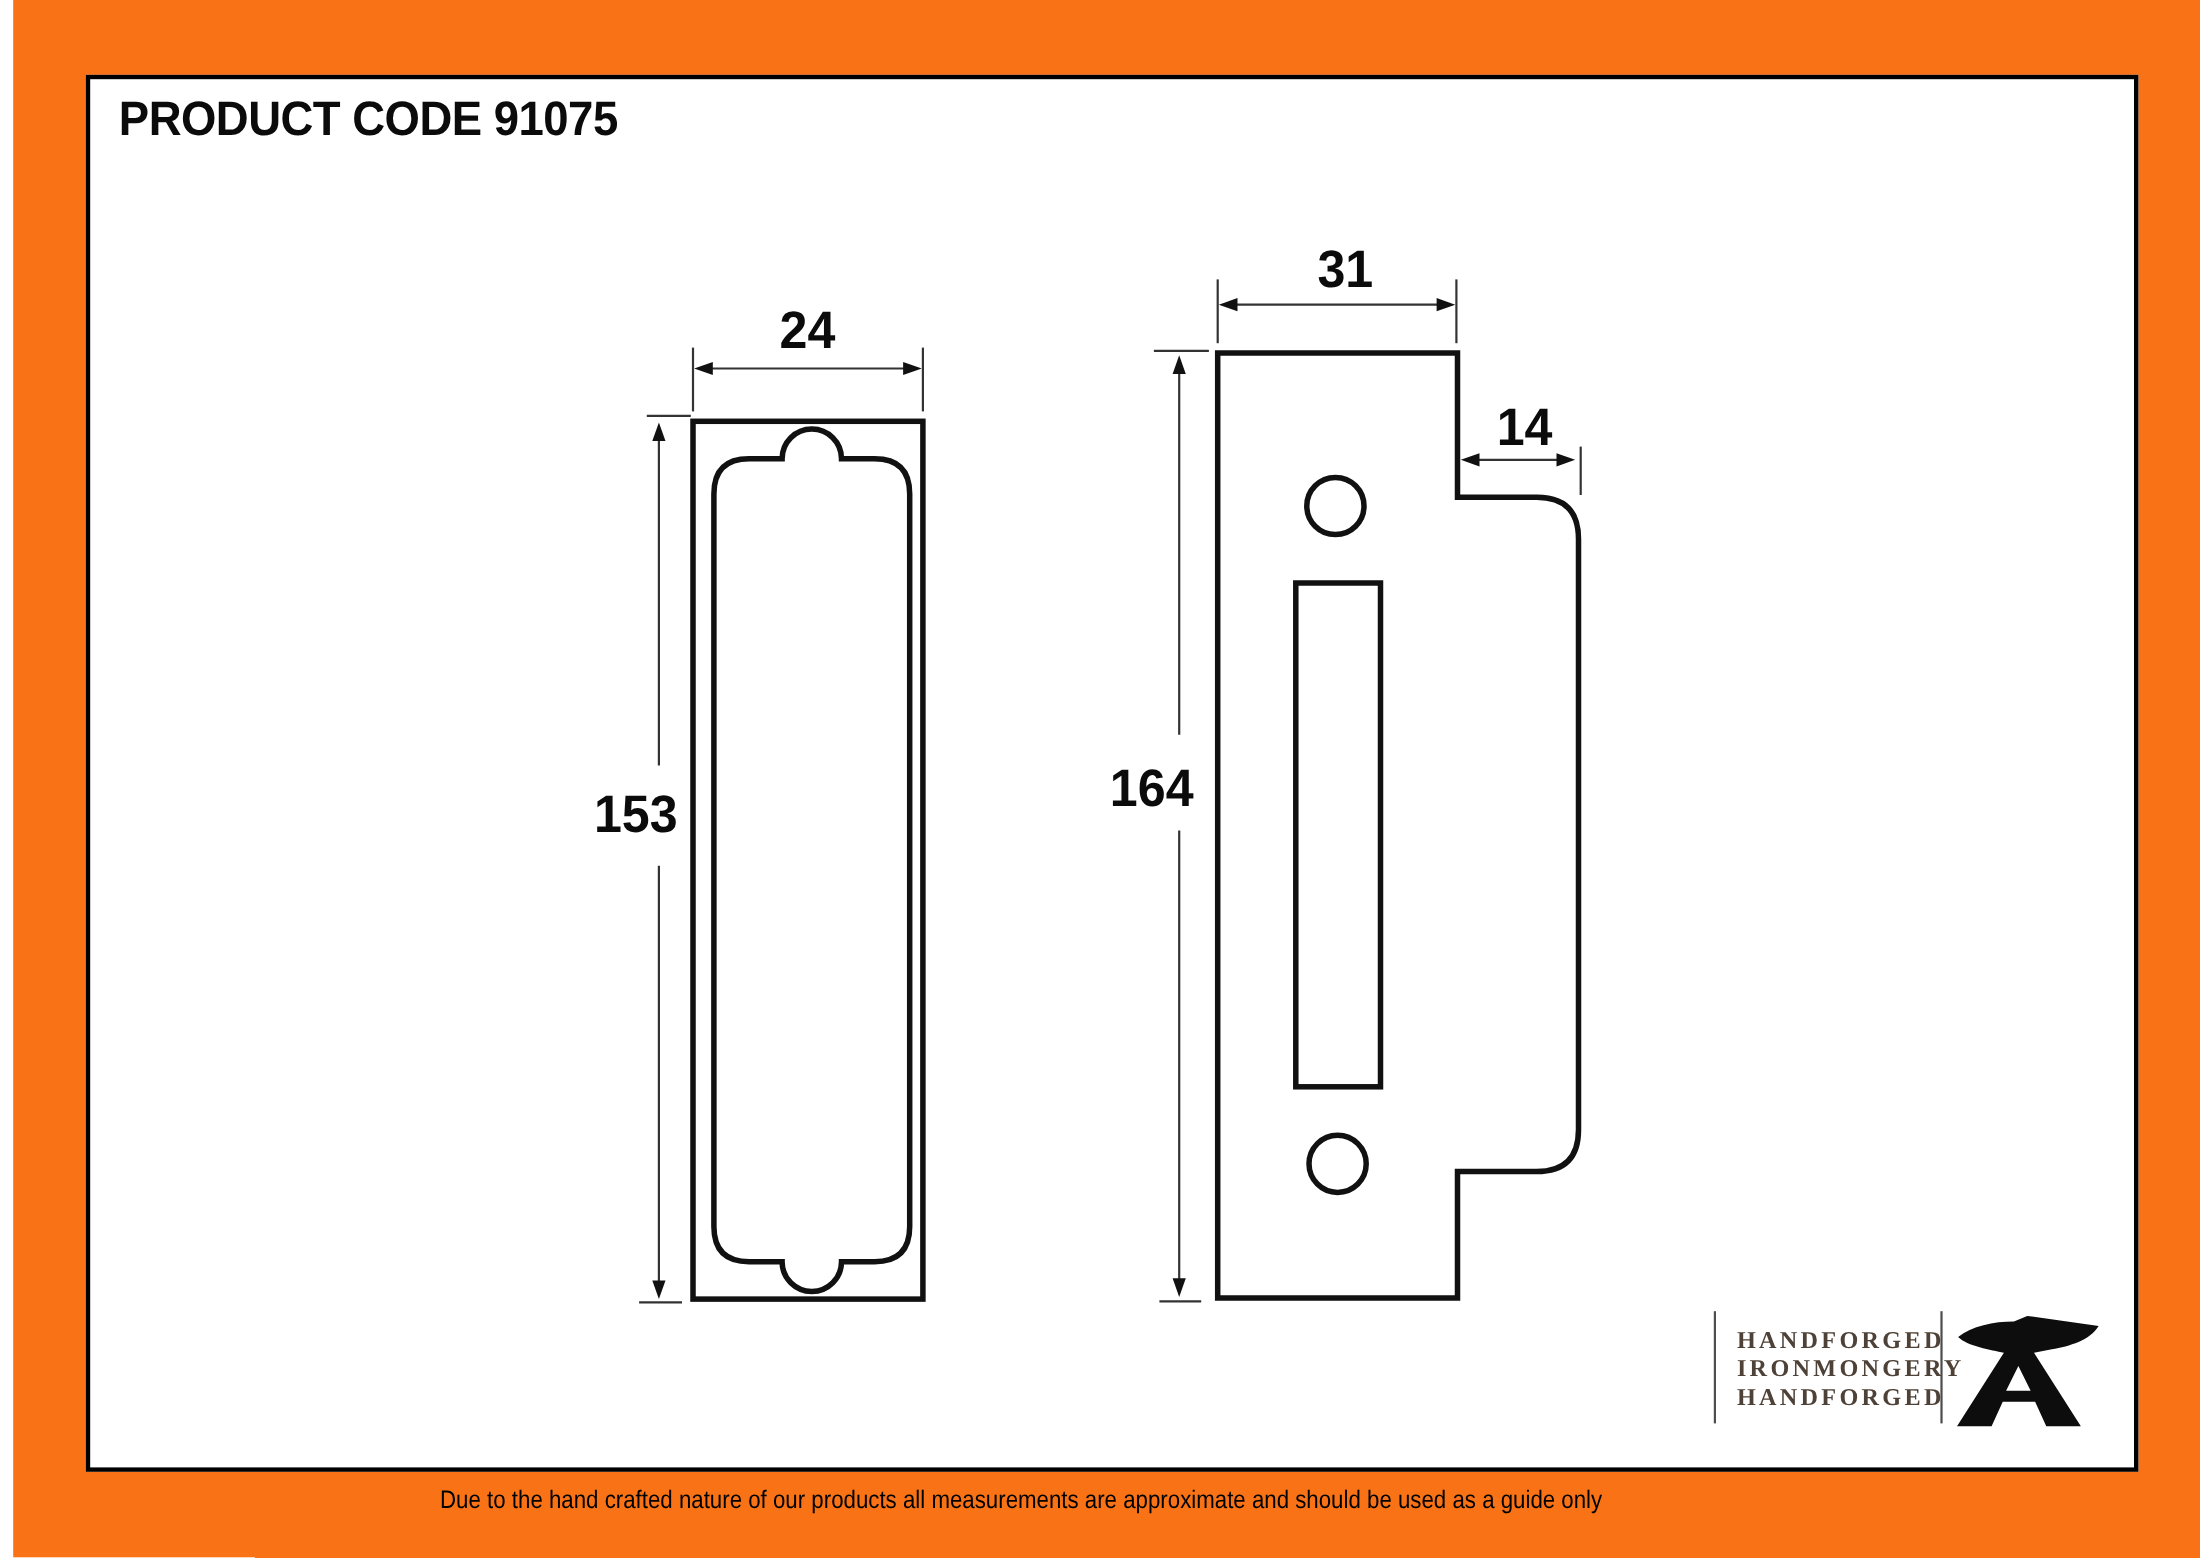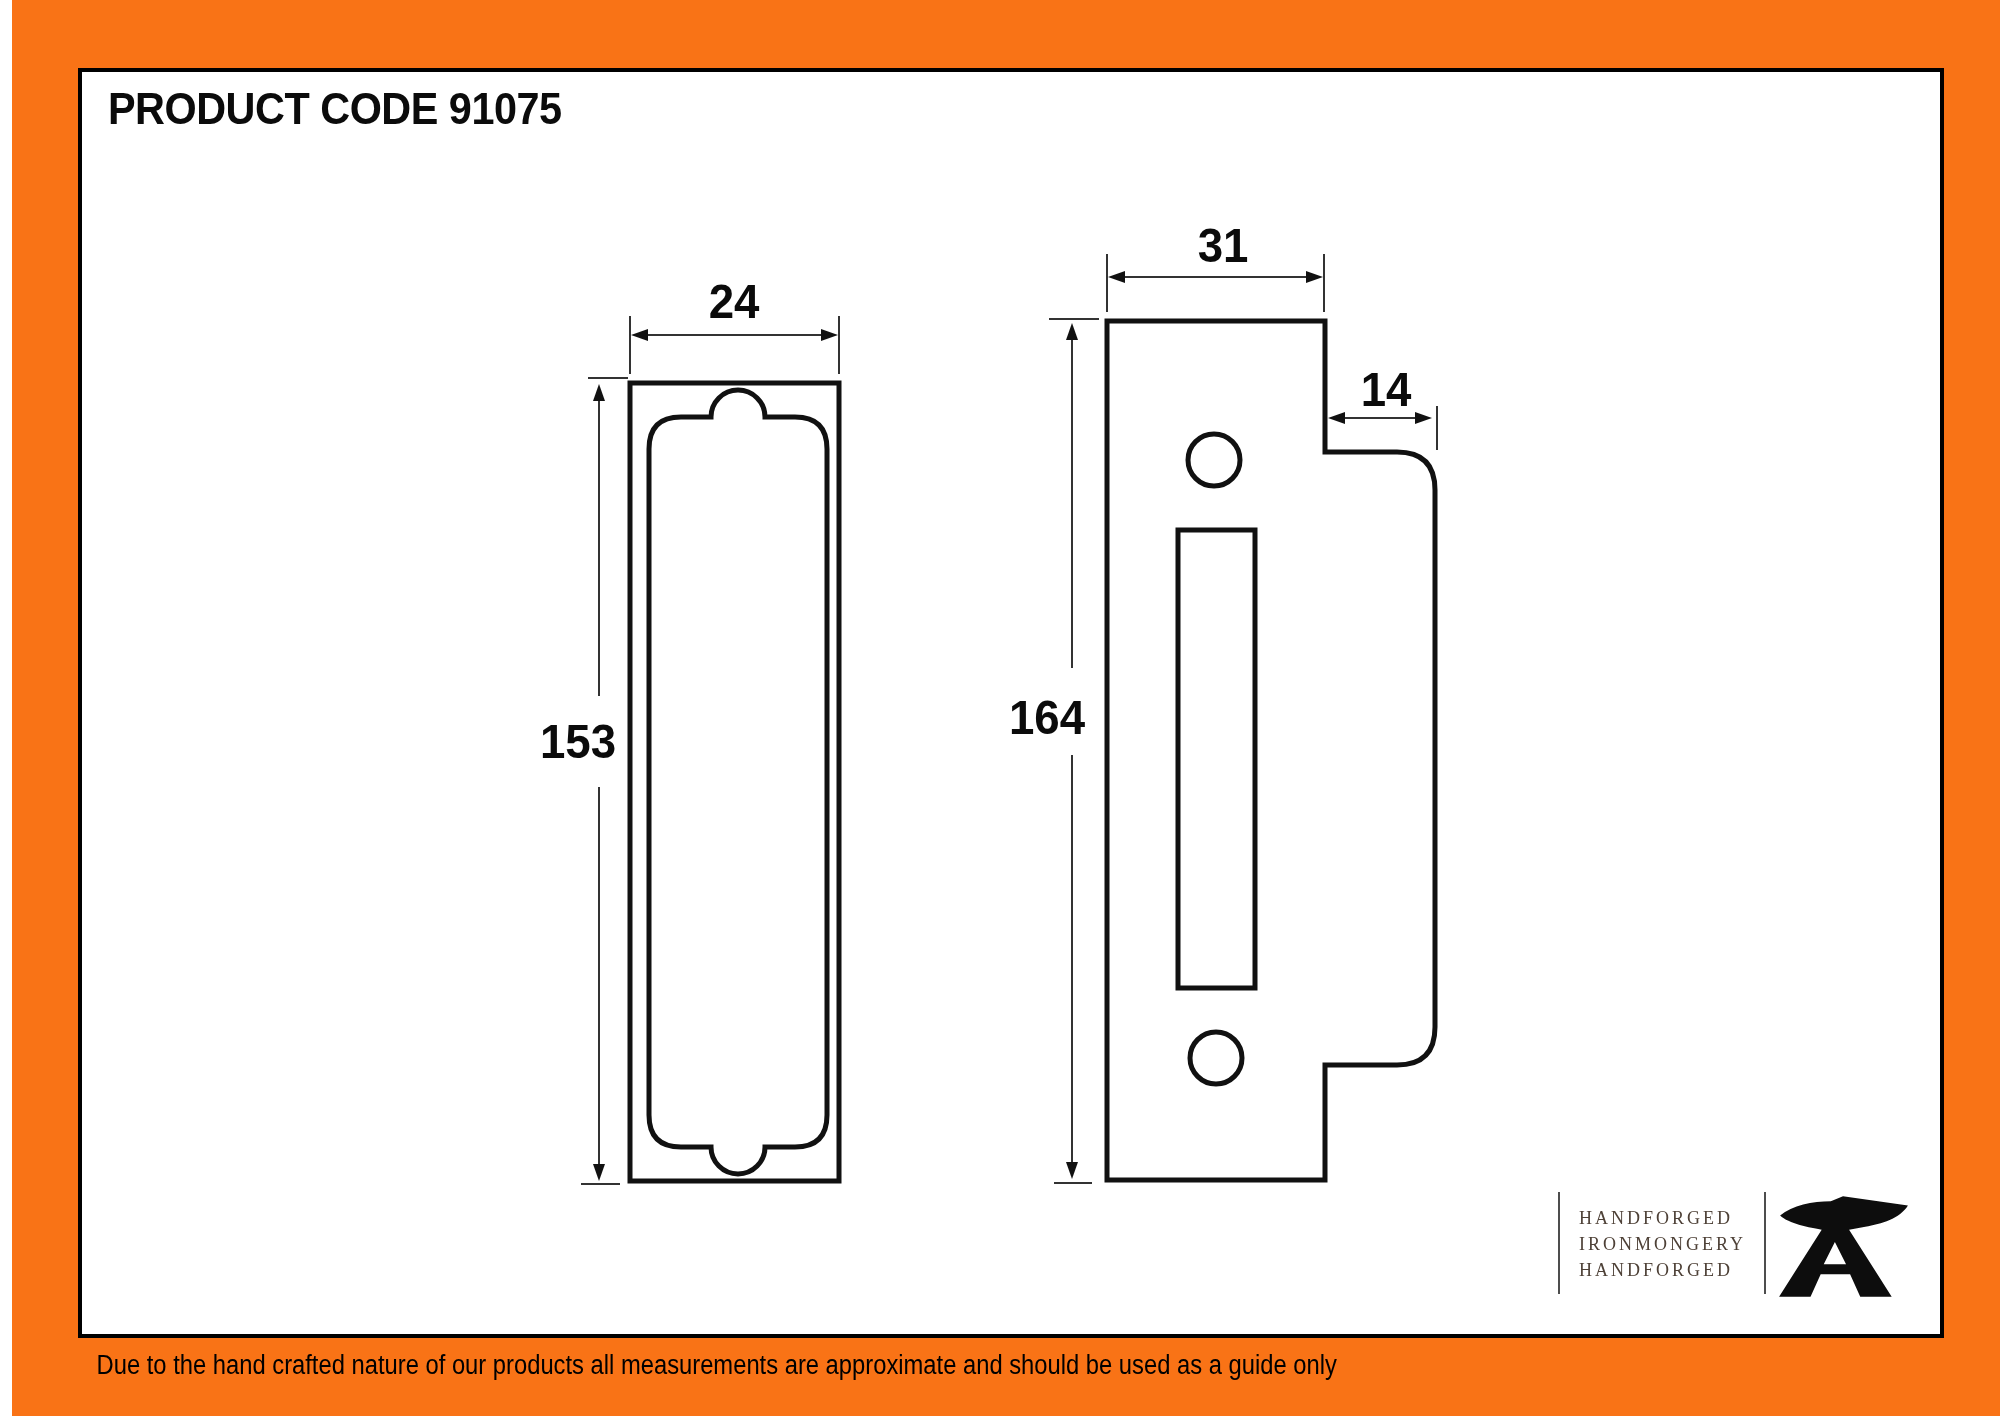--- a/index.html
+++ b/index.html
@@ -44,37 +44,38 @@
   }
   .logo-sep{
     position:absolute;
     width:2px;height:102px;
     background:#4d4d4d;
   }
   .logo-text{
     position:absolute;
     left:1567px;top:1205px;
     font-family:"Liberation Serif", serif;
-    font-size:18px;
-    font-weight:400;
+    font-size:22px;
+    font-weight:700;
     letter-spacing:3px;
     line-height:26px;
     color:#4e4137;
     white-space:nowrap;
   }
   .anvil{
     position:absolute;
     left:1760px;top:1193px;
     width:142px;height:112px;
   }
   .disclaimer{
     position:absolute;
     left:0;top:1350px;
     width:1832px;
-    font-size:27px;
+    text-align:center;
+    font-size:23px;
     color:#000;
   }
   .disclaimer span{
     display:inline-block;
     transform:scaleX(0.88);
     transform-origin:center;
     white-space:nowrap;
   }
 </style>
 </head>

